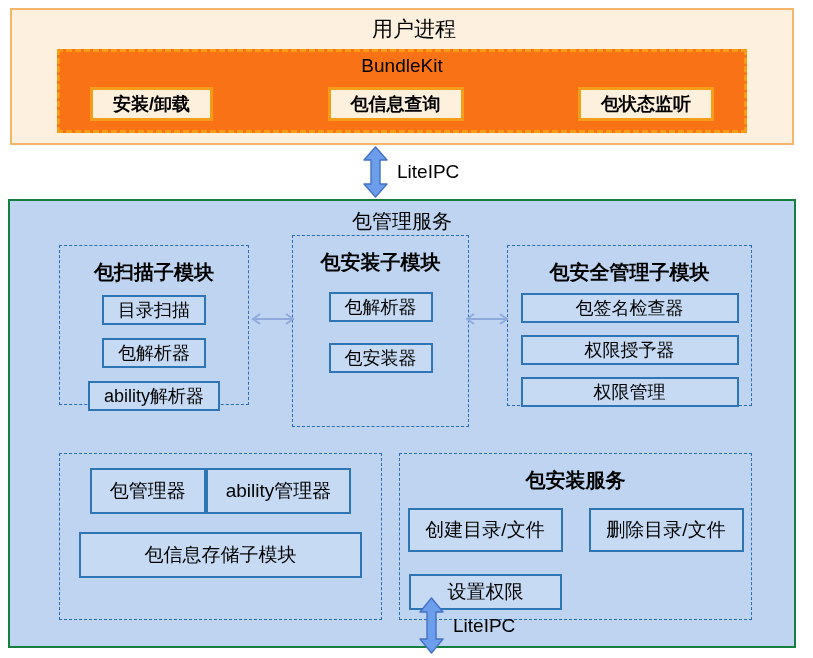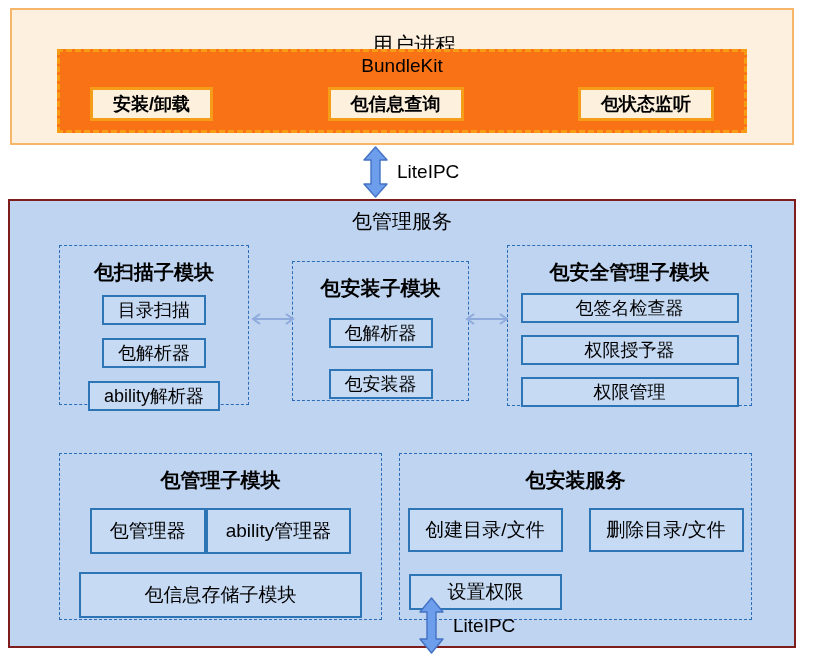--- a/index.html
+++ b/index.html
@@ -4,21 +4,21 @@
 <style>
   * { margin: 0; padding: 0; box-sizing: border-box; }
   body { background: #ffffff; font-family: "Liberation Sans", "DejaVu Sans", sans-serif; color: #000; }
   .canvas { position: relative; width: 813px; height: 658px; background: #fff; overflow: hidden; }
 
   
   .user-box {
     position: absolute; left: 10px; top: 8px; width: 784px; height: 137px;
     background: #FDF0DE; border: 2px solid #F6B669;
   }
-  .user-title { text-align: center; padding-top: 21px; font-size: 21px; margin-left: 24px; }
+  .user-title { text-align: center; padding-top: 5px; font-size: 21px; margin-left: 24px; }
   .bundlekit {
     position: absolute; left: 45px; top: 39px; width: 690px; height: 84px;
     background: #f97316; border: 3px dashed #F79D15;
   }
   .bk-title { text-align: center; padding-top: 3px; font-size: 19px; }
   .bk-buttons {
     position: absolute; left: 0; right: 0; bottom: 9px;
     display: flex; justify-content: space-between; padding: 0 30px;
   }
   .bk-btn {
@@ -28,30 +28,30 @@
 
   
   .ipc { position: absolute; display: flex; align-items: center; gap: 9px; z-index: 5; }
   .ipc-top { left: 363px; top: 146px; }
   .ipc-mid { left: 409px; top: 396px; }
   .ipc-label { font-size: 19px; }
 
   
   .svc-box {
     position: absolute; left: 8px; top: 199px; width: 788px; height: 449px;
-    background: #BFD4F0; border: 2px solid #7f1d1d;
+    background: #BFD4F0; border: 2px solid #15803d;
   }
   .svc-title { text-align: center; padding-top: 7px; font-size: 20px; }
 
   .mod {
     position: absolute; border: 1.5px dashed #2B6CB8;
   }
   .mod-title { text-align: center; font-weight: bold; font-size: 20px; margin-top: 13px; }
   .mod-a { left: 49px; top: 44px;  width: 190px; height: 160px; }
-  .mod-b { left: 282px; top: 60px; width: 177px; height: 140px; }
+  .mod-b { left: 282px; top: 34px; width: 177px; height: 192px; }
   .mod-c { left: 497px; top: 44px; width: 245px; height: 161px; }
   .mod-d { left: 49px; top: 252px; width: 323px; height: 167px; }
   .mod-e { left: 389px; top: 252px; width: 353px; height: 167px; }
 
   .items-col { display: flex; flex-direction: column; align-items: center; }
   .mod-a .items-col { margin-top: 9px; gap: 13px; }
   .mod-b .items-col { margin-top: 16px; gap: 21px; }
   .mod-c .items-col { margin-top: 7px; gap: 12px; }
 
   .item {
@@ -140,21 +140,20 @@
     </svg>
 
     <div class="ipc ipc-mid">
       <svg width="25" height="57" viewBox="0 0 25 57">
         <path d="M12.5 1 L24 15 H17 V42 H24 L12.5 56 L1 42 H8 V15 H1 Z" fill="#6D9EEB" stroke="#4472C4" stroke-width="1.4" stroke-linejoin="round"></path>
       </svg>
       <span class="ipc-label">LiteIPC</span>
     </div>
 
     <div class="mod mod-d">
-      <div class="mod-title">包管理子模块</div>
       <div class="items-row">
         <div class="item-lg">包管理器</div>
         <div class="item-lg">ability管理器</div>
       </div>
       <div class="item-lg wide">包信息存储子模块</div>
     </div>
 
     <div class="mod mod-e">
       <div class="mod-title">包安装服务</div>
       <div class="items-row">

